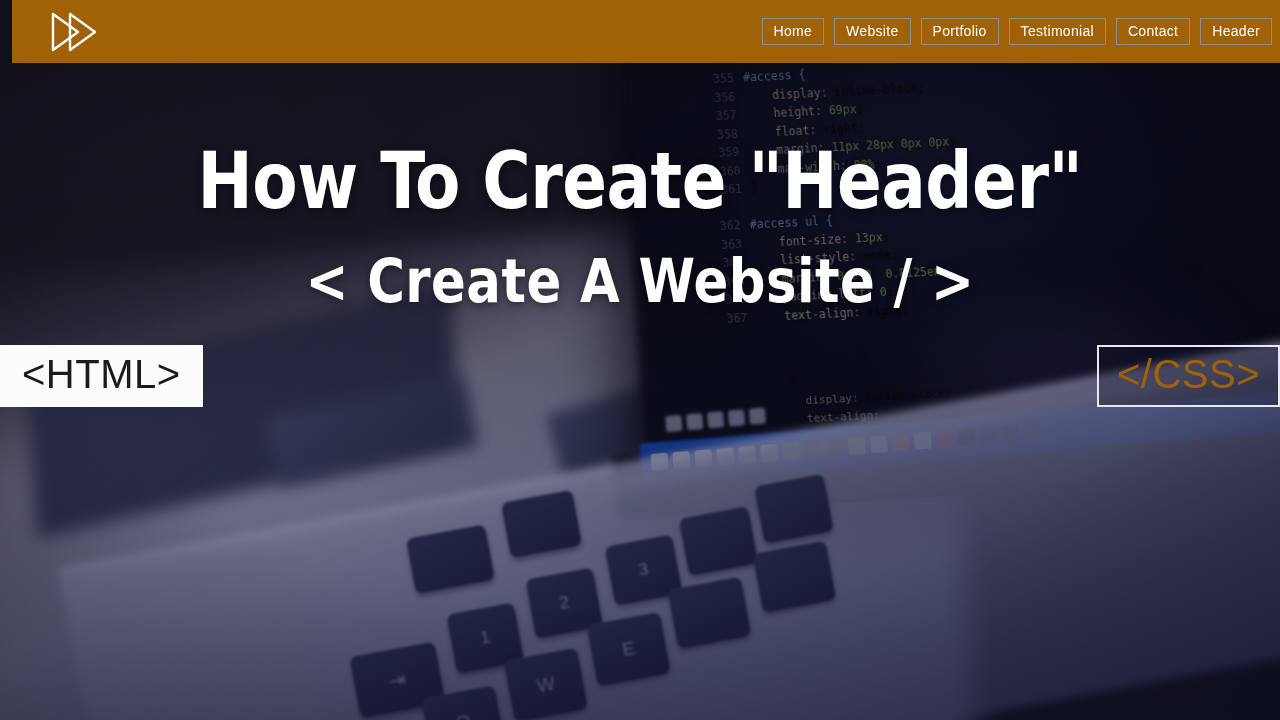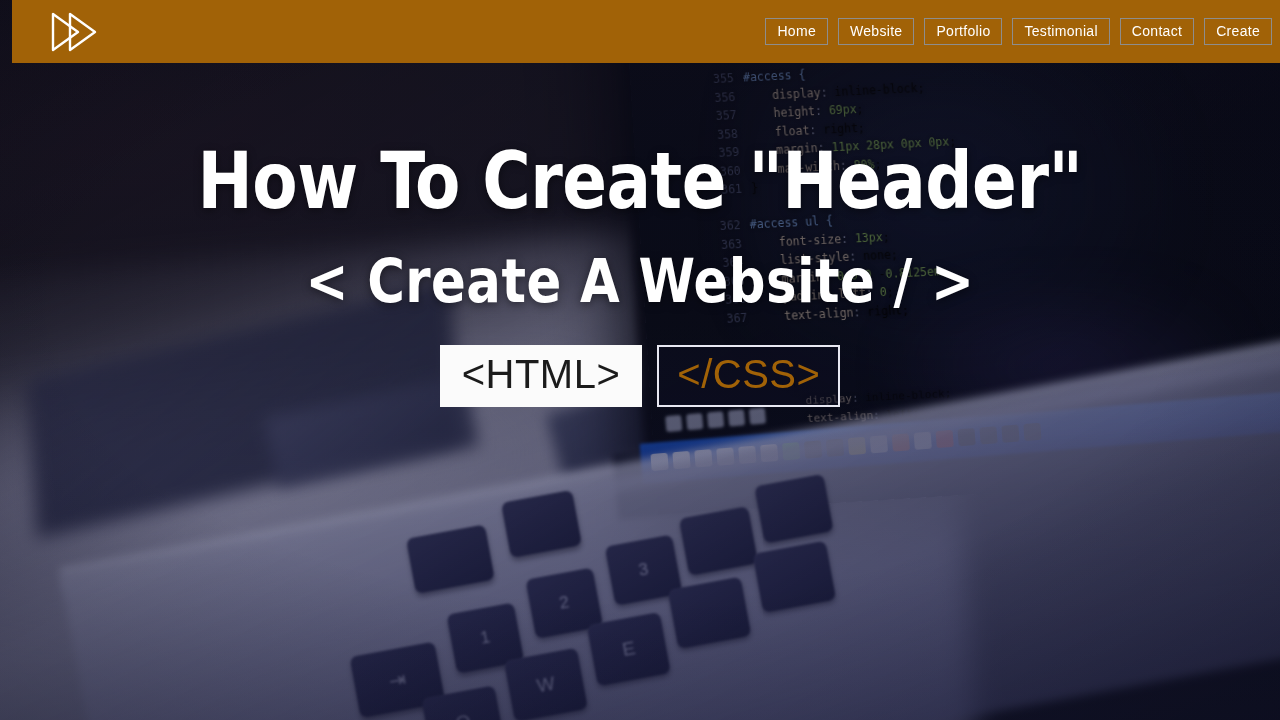--- a/index.html
+++ b/index.html
@@ -368,21 +368,21 @@
     letter-spacing: 0.5px;
     text-shadow: 0 2px 10px rgba(0,0,0,0.45);
     transform: scaleX(0.95);
   }
   .hero-btns {
     position: absolute;
     left: 0;
     top: 282px;
     width: 1280px;
     display: flex;
-    justify-content: center;
+    justify-content: space-between;
     align-items: stretch;
     gap: 15px;
   }
   .btn-html {
     background: #fbfbfb;
     color: #1b1b1b;
     font-size: 40px;
     font-family: "Liberation Sans", sans-serif;
     letter-spacing: 0.5px;
     padding: 6px 22px 10px;
@@ -506,21 +506,21 @@
         <path d="M5 5 L5 41 L30 23 Z" fill="none" stroke="#ffffff" stroke-width="2.4" stroke-linejoin="round"></path>
         <path d="M22 5 L22 41 L47 23 Z" fill="none" stroke="#ffffff" stroke-width="2.4" stroke-linejoin="round"></path>
       </svg>
     </div>
     <div class="nav">
       <button class="nav-item">Home</button>
       <button class="nav-item">Website</button>
       <button class="nav-item">Portfolio</button>
       <button class="nav-item">Testimonial</button>
       <button class="nav-item">Contact</button>
-      <button class="nav-item">Create</button>
+      <button class="nav-item">Header</button>
     </div>
   </div>
 
   <div class="hero">
     <div class="hero-title">How To Create "Header"</div>
     <div class="hero-sub">&lt; Create A Website / &gt;</div>
     <div class="hero-btns">
       <button class="btn-html">&lt;HTML&gt;</button>
       <button class="btn-css">&lt;/CSS&gt;</button>
     </div>

